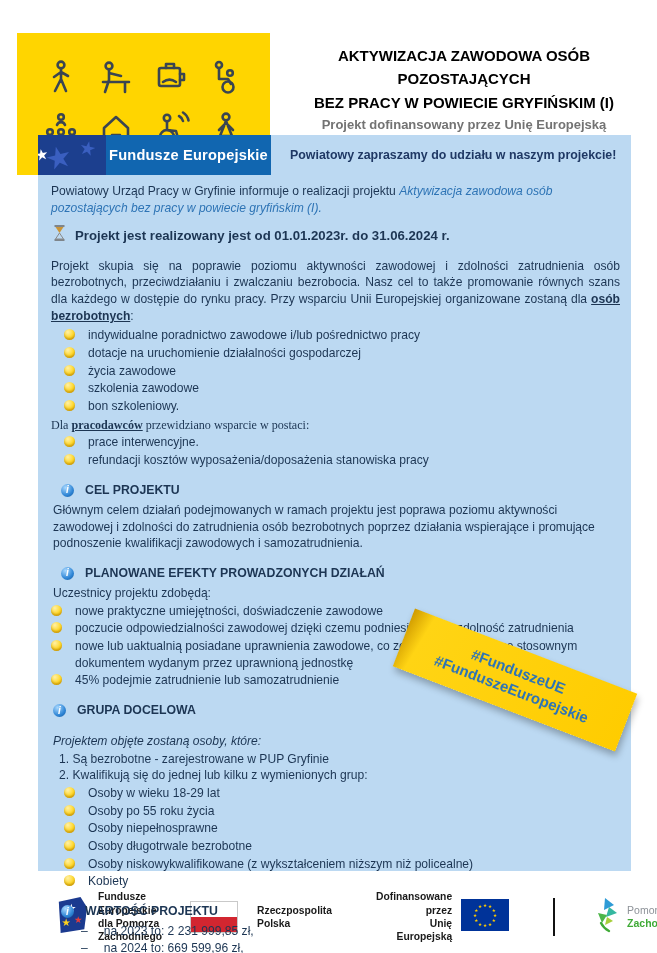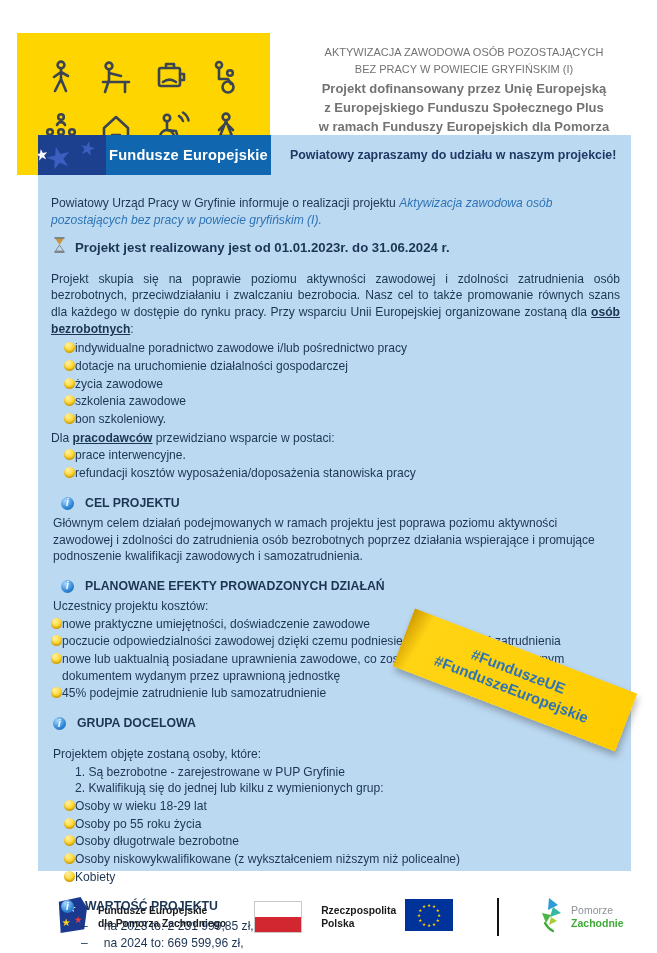--- a/index.html
+++ b/index.html
@@ -8,52 +8,52 @@
 
   
   .yellow-box{position:absolute;left:17px;top:33px;width:253px;height:142px;background:#FFD500;
               display:flex;flex-direction:column;justify-content:center;gap:12px;}
   .icon-row{display:flex;justify-content:center;gap:15px;}
   .picto{width:40px;height:40px;display:block;}
   .picto svg{width:100%;height:100%;stroke:#3a4551;stroke-width:2.6;fill:none;
              stroke-linecap:round;stroke-linejoin:round;}
 
   .header-text{position:absolute;left:276px;top:44px;width:376px;text-align:center;}
-  .title{color:#737373;font-weight:normal;font-size:11px;line-height:1.55;}
+  .title{color:#000000;font-weight:bold;font-size:15px;line-height:1.55;}
   .subtitle{color:#737373;font-size:13px;line-height:1.45;margin-top:2px;font-weight:bold;}
 
   .brand-bar{position:absolute;left:38px;top:135px;width:233px;height:40px;display:flex;z-index:3;}
   .brand-logo{width:68px;height:40px;background:#1c3f8e;position:relative;overflow:hidden;flex:0 0 68px;}
   .brand-label{flex:1;background:#1166b0;color:#fff;font-weight:bold;font-size:14.6px;
                display:flex;align-items:center;justify-content:center;letter-spacing:.2px;}
 
   
   .content{position:absolute;left:38px;top:135px;width:593px;height:736px;background:#BCD9F2;z-index:1;}
   .invite{position:absolute;left:252px;top:13px;font-weight:bold;color:#1F3864;font-size:12.4px;}
 
   .body-text{position:absolute;top:48px;left:13px;right:11px;font-size:12.1px;line-height:1.38;color:#1c3553;}
-  .p{margin:12px 0 9px 0;}
+  .p{margin:0 0 9px 0;}
   .proj-name{color:#2e74b5;font-style:italic;}
   .timeline{display:flex;align-items:center;gap:9px;font-weight:bold;font-size:13.2px;margin:2px 0 11px 2px;}
   .just{text-align:justify;margin-bottom:3px;}
   .u{text-decoration:underline;}
 
-  .li{display:flex;align-items:flex-start;margin:1px 0;padding-left:13px;}
+  .li{display:flex;gap:13px;align-items:flex-start;margin:1px 0;padding-left:13px;}
   .dot{flex:0 0 11px;width:11px;height:11px;border-radius:50%;margin-top:2px;
        background:radial-gradient(circle at 35% 28%,#fff0a6,#ffd829 55%,#e3ad08);
        box-shadow:inset 0 -2px 2px rgba(160,110,0,.45);}
   .li-text{flex:1;}
 
   .sec-head{display:flex;gap:11px;align-items:center;font-weight:bold;font-size:12.3px;
             margin:13px 0 3px 10px;color:#1c3553;}
   .info{flex:0 0 13px;width:13px;height:13px;border-radius:50%;color:#fff;font-size:10px;font-weight:bold;
         font-style:italic;display:flex;align-items:center;justify-content:center;
         background:radial-gradient(circle at 35% 28%,#a8d8ff,#2f86d6 60%,#12569b);}
   .sec-body{margin:0 0 2px 2px;}
-  .numbered{margin-left:24px;}
+  .numbered{margin-left:8px;}
 
   .vline{display:flex;gap:16px;padding-left:30px;}
   .vdash{flex:0 0 auto;}
   .vplain{padding-left:12px;}
 
   .banner{position:absolute;left:396px;top:649px;width:238px;height:62px;z-index:4;
           background:linear-gradient(100deg,#cf9a00 0%,#ffd414 9%,#ffcc00 100%);
           transform:rotate(21deg);display:flex;flex-direction:column;align-items:center;justify-content:center;
           color:#2e74b5;font-weight:bold;font-size:15px;line-height:1.3;
           box-shadow:3px 4px 7px rgba(0,0,0,.28);}
@@ -187,21 +187,21 @@
         <div class="li">
             <span class="dot"></span>
             <span class="li-text">szkolenia zawodowe</span>
           </div>
         <div class="li">
             <span class="dot"></span>
             <span class="li-text">bon szkoleniowy.</span>
           </div>
       </div>
 
-      <p class="p" style="margin:2px 0 1px 0;"><span>Dla </span><b class="u">pracodawców</b><span> przewidziano wsparcie w postaci:</span></p>
+      <p class="p" style="margin:2px 0 1px 0;font-family:Liberation Serif, serif;"><span>Dla </span><b class="u">pracodawców</b><span> przewidziano wsparcie w postaci:</span></p>
 
       <div>
         <div class="li">
             <span class="dot"></span>
             <span class="li-text">prace interwencyjne.</span>
           </div>
         <div class="li">
             <span class="dot"></span>
             <span class="li-text">refundacji kosztów wyposażenia/doposażenia stanowiska pracy</span>
           </div>
@@ -210,21 +210,21 @@
       <div class="sec-head">
         <span class="info">i</span>
         <span>CEL PROJEKTU</span>
       </div>
       <p class="p sec-body">Głównym celem działań podejmowanych w ramach projektu jest poprawa poziomu aktywności zawodowej i zdolności do zatrudnienia osób bezrobotnych poprzez działania wspierające i promujące podnoszenie kwalifikacji zawodowych i samozatrudnienia.</p>
 
       <div class="sec-head">
         <span class="info">i</span>
         <span>PLANOWANE EFEKTY PROWADZONYCH DZIAŁAŃ</span>
       </div>
-      <p class="p" style="margin:0 0 1px 2px;">Uczestnicy projektu kosztów:</p>
+      <p class="p" style="margin:0 0 1px 2px;">Uczestnicy projektu zdobędą:</p>
       <div>
         <div class="li" style="padding-left:0;justify-content:space-between;">
             <span class="dot"></span>
             <span class="li-text">nowe praktyczne umiejętności, doświadczenie zawodowe</span>
           </div>
         <div class="li" style="padding-left:0;">
             <span class="dot"></span>
             <span class="li-text">poczucie odpowiedzialności zawodowej dzięki czemu podniesie się ich zdolność zatrudnienia</span>
           </div>
         <div class="li" style="padding-left:0;">
@@ -234,31 +234,35 @@
         <div class="li" style="padding-left:0;">
             <span class="dot"></span>
             <span class="li-text">45% podejmie zatrudnienie lub samozatrudnienie</span>
           </div>
       </div>
 
       <div class="sec-head" style="margin-left:2px;">
         <span class="info">i</span>
         <span>GRUPA DOCELOWA</span>
       </div>
-      <p class="p" style="margin:14px 0 1px 2px;">Projektem objęte zostaną osoby, które:</p>
+      <p class="p" style="margin:14px 0 1px 2px;font-style:italic;">Projektem objęte zostaną osoby, które:</p>
       <div class="numbered">1. Są bezrobotne -  zarejestrowane w PUP Gryfinie</div>
       <div class="numbered">2. Kwalifikują się do jednej lub kilku z wymienionych grup:</div>
       <div>
         <div class="li">
             <span class="dot"></span>
             <span class="li-text">Osoby w wieku 18-29 lat</span>
           </div>
         <div class="li">
             <span class="dot"></span>
             <span class="li-text">Osoby po 55 roku życia</span>
+          </div>
+        <div class="li">
+            <span class="dot"></span>
+            <span class="li-text">Osoby niepełnosprawne</span>
           </div>
         <div class="li">
             <span class="dot"></span>
             <span class="li-text">Osoby długotrwale bezrobotne</span>
           </div>
         <div class="li">
             <span class="dot"></span>
             <span class="li-text">Osoby niskowykwalifikowane (z wykształceniem niższym niż policealne)</span>
           </div>
         <div class="li">
@@ -317,20 +321,24 @@
 
     <span class="flag-pl">
         <div class="w"></div>
         <div class="r"></div>
       </span>
     <span class="f-label" style="margin-left:19px;">
       <div>Rzeczpospolita</div>
       <div>Polska</div>
     </span>
 
+    <span class="f-label right" style="margin-left:44px;">
+      <div>Dofinansowane przez</div>
+      <div>Unię Europejską</div>
+    </span>
     <span style="margin-left:9px;flex:0 0 48px;">
       <svg width="48" height="32" viewBox="0 0 48 32">
         <rect width="48" height="32" fill="#003399"></rect>
         <g fill="#FFCC00" font-size="4.6" text-anchor="middle">
           <text x="24" y="8">★</text>
             <text x="29" y="9.3">★</text>
             <text x="32.7" y="13">★</text>
           <text x="34" y="18">★</text>
             <text x="32.7" y="23">★</text>
             <text x="29" y="26.7">★</text>

